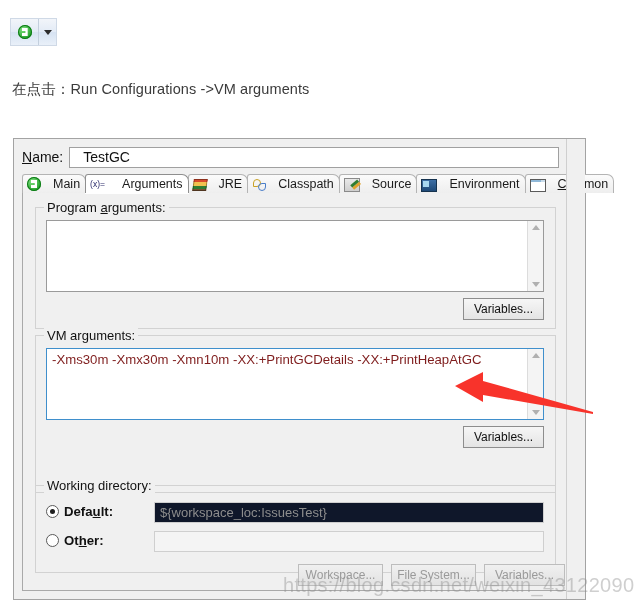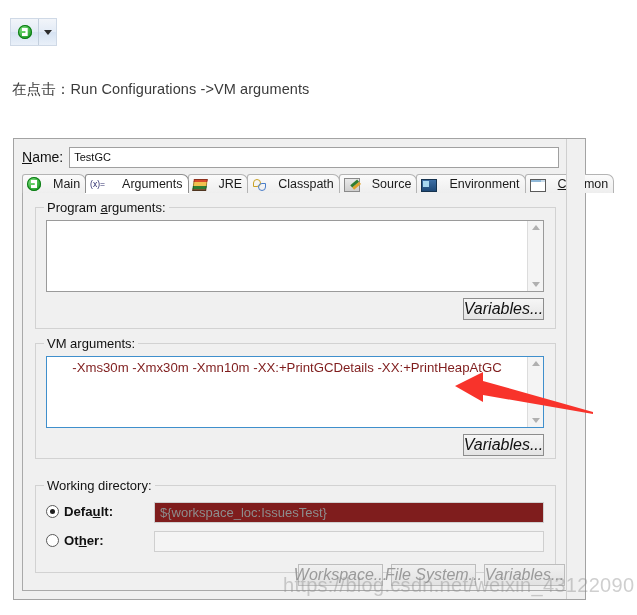--- a/index.html
+++ b/index.html
@@ -100,22 +100,22 @@
   }
   .mn { text-decoration: underline; }
   #name-input {
     flex: 1;
     height: 21px;
     background: #ffffff;
     border: 1px solid #a0a0a0;
     box-sizing: border-box;
     display: flex;
     align-items: center;
-    padding-left: 4px;
-    font-size: 11px;
+    padding-left: 13px;
+    font-size: 14px;
     color: #111;
   }
 
   
   #tabstrip {
     position: absolute;
     left: 8px;
     top: 34px;
     width: 545px;
     height: 20px;
@@ -302,27 +302,26 @@
   }
   .vscroll .ar.up { top: 4px; border-bottom: 5px solid #b0b0b0; }
   .vscroll .ar.down { bottom: 4px; border-top: 5px solid #b0b0b0; }
 
   .btn {
     position: absolute;
     height: 22px;
     background: linear-gradient(to bottom, #f6f6f6, #e4e4e4);
     border: 1px solid #8d8d8d;
     box-sizing: border-box;
-    font-size: 16px;
+    font-size: 12px;
     color: #111;
     display: flex;
     align-items: center;
     justify-content: center;
     white-space: nowrap;
-    font-style: italic;
   }
   .btn.disabled {
     color: #9a9a9a;
     background: linear-gradient(to bottom, #f0f0f0, #e2e2e2);
     border-color: #bdbdbd;
   }
 
   
   .radio-row { position: absolute; display: flex; align-items: center; font-weight: bold; }
   .radio {
@@ -340,21 +339,21 @@
     position: absolute;
     left: 2.5px; top: 2.5px;
     width: 5px; height: 5px;
     border-radius: 50%;
     background: #1e1e1e;
   }
   .radio-label { font-size: 13.2px; color: #111; white-space: nowrap; }
   .ro-field {
     position: absolute;
     height: 21px;
-    background: #7f1d1d;
+    background: #0f172a;
     border: 1px solid #cfcfcf;
     box-sizing: border-box;
     display: flex;
     align-items: center;
     padding-left: 5px;
     font-size: 13px;
     color: #8d8d8d;
     white-space: nowrap;
   }
 
@@ -454,21 +453,21 @@
             <span class="ar up"></span>
             <span class="ar down"></span>
           </div>
         </div>
 
         <div class="btn" style="left:427px; top:90px; width:81px;">
           <span>Variables...</span>
         </div>
       </div>
 
-      <div class="group" style="left:12px; top:150px; width:521px; height:116px;text-align:center;">
+      <div class="group" style="left:12px; top:142px; width:521px; height:158px;">
         <div class="group-title"><span>VM ar</span><span class="mn">g</span><span>uments:</span></div>
 
         <div class="textarea focused" style="left:10px; top:12px; width:498px; height:72px;">
           <div class="ta-content">-Xms30m -Xmx30m -Xmn10m -XX:+PrintGCDetails -XX:+PrintHeapAtGC</div>
           <div class="vscroll">
             <span class="ar up"></span>
             <span class="ar down"></span>
           </div>
         </div>
 

